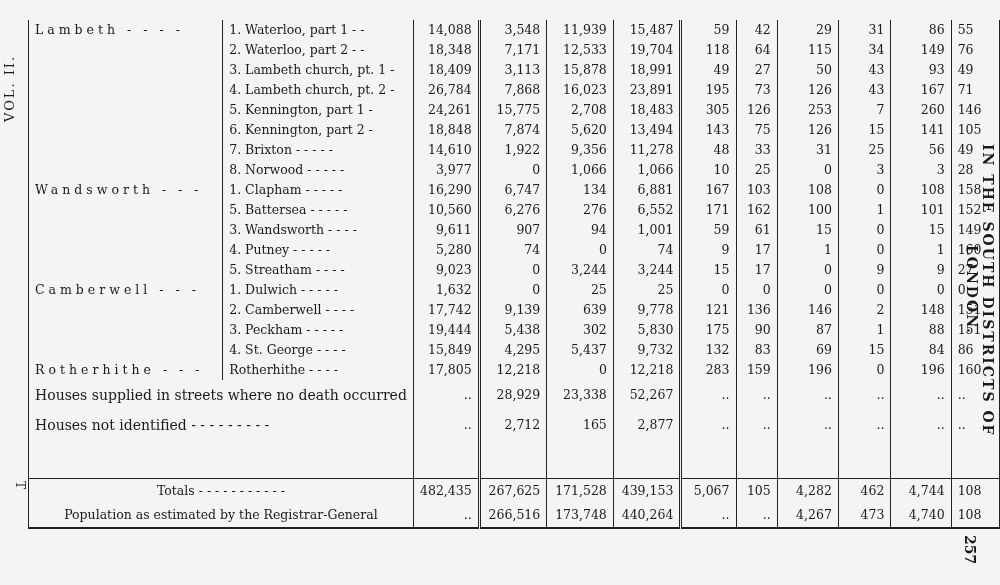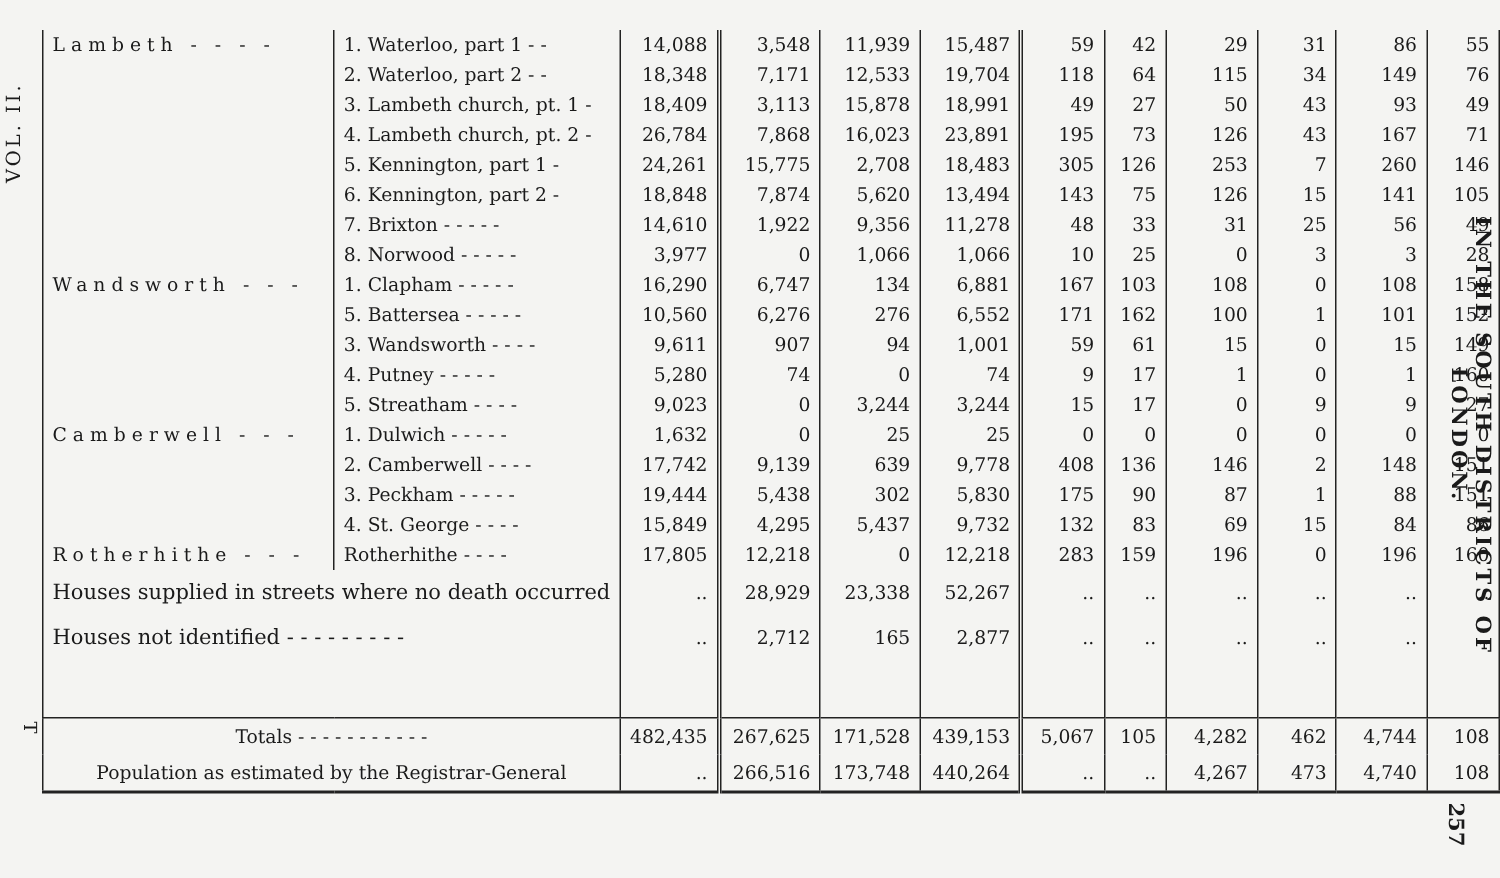--- a/index.html
+++ b/index.html
@@ -31,21 +31,21 @@
   td.num { text-align:right; border-left:1.5px solid #222; }
   td.c1 { width:52px; }
   td.c2 { width:56px; border-left:3px double #222; }
   td.c3 { width:56px; }
   td.c4 { width:56px; }
   td.c5 { width:48px; border-left:3px double #222; }
   td.c6 { width:34px; }
   td.c7 { width:64px; }
   td.c8 { width:60px; }
   td.c9 { width:62px; }
-  td.c10 { width:50px; border-right:1.5px solid #222; text-align:right; }
+  td.c10 { width:50px; border-right:1.5px solid #222; text-align:left; }
   td.dash { letter-spacing:4px;margin-left:25px; }
   tr.wide td.label { border-left:1.5px solid #222; font-size:14px; height:30px; line-height:30px; }
   tr.sep td { height:38px; border-bottom:1.5px solid #222; }
   tr.tot td { height:24px; }
   tr.tot td.label { text-align:center; font-size:12.5px; border-left:1.5px solid #222; }
   tr.last td { border-bottom:2px solid #222; }
   .dots { text-align:center; }
 </style>
 </head>
 <body>
@@ -253,21 +253,21 @@
         <td class="num c9">0</td>
         <td class="num c10">0</td>
       </tr>
       <tr>
         <td class="district dash"></td>
         <td class="sub">2. Camberwell - - - -</td>
         <td class="num c1">17,742</td>
         <td class="num c2">9,139</td>
         <td class="num c3">639</td>
         <td class="num c4">9,778</td>
-        <td class="num c5">408</td>
+        <td class="num c5">121</td>
         <td class="num c6">136</td>
         <td class="num c7">146</td>
         <td class="num c8">2</td>
         <td class="num c9">148</td>
         <td class="num c10">151</td>
       </tr>
       <tr>
         <td class="district dash"></td>
         <td class="sub">3. Peckham - - - - -</td>
         <td class="num c1">19,444</td>

